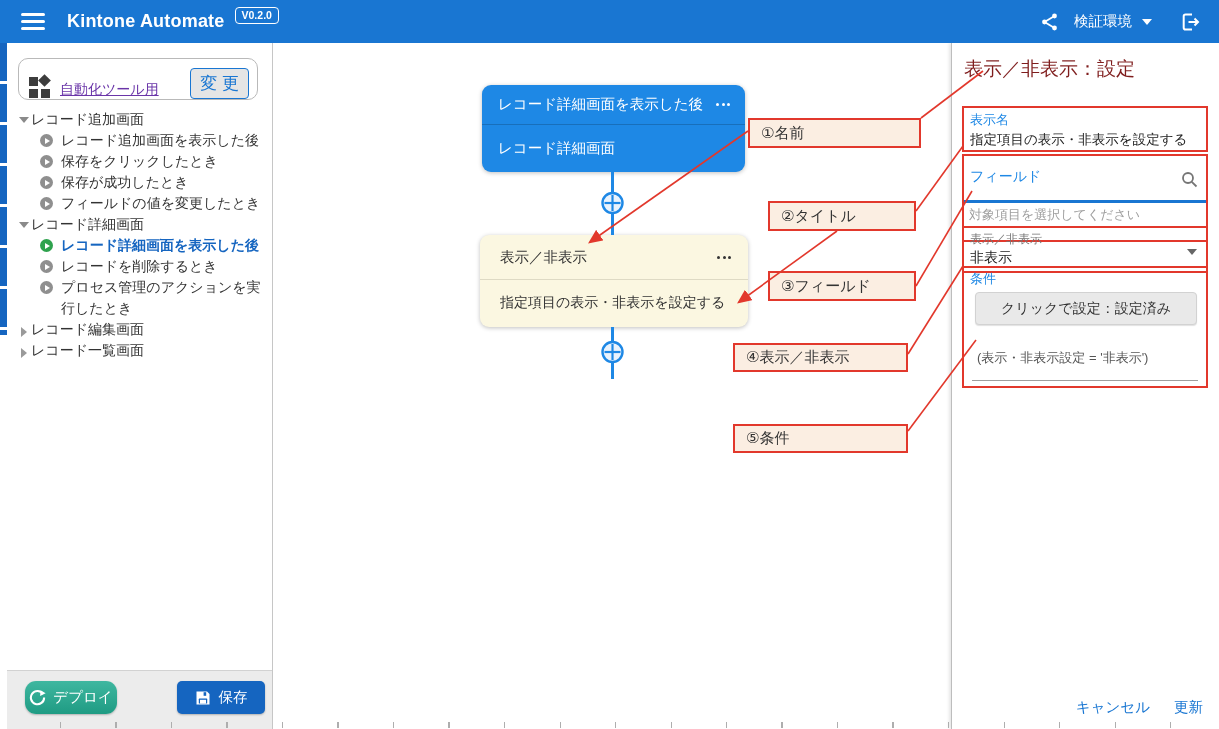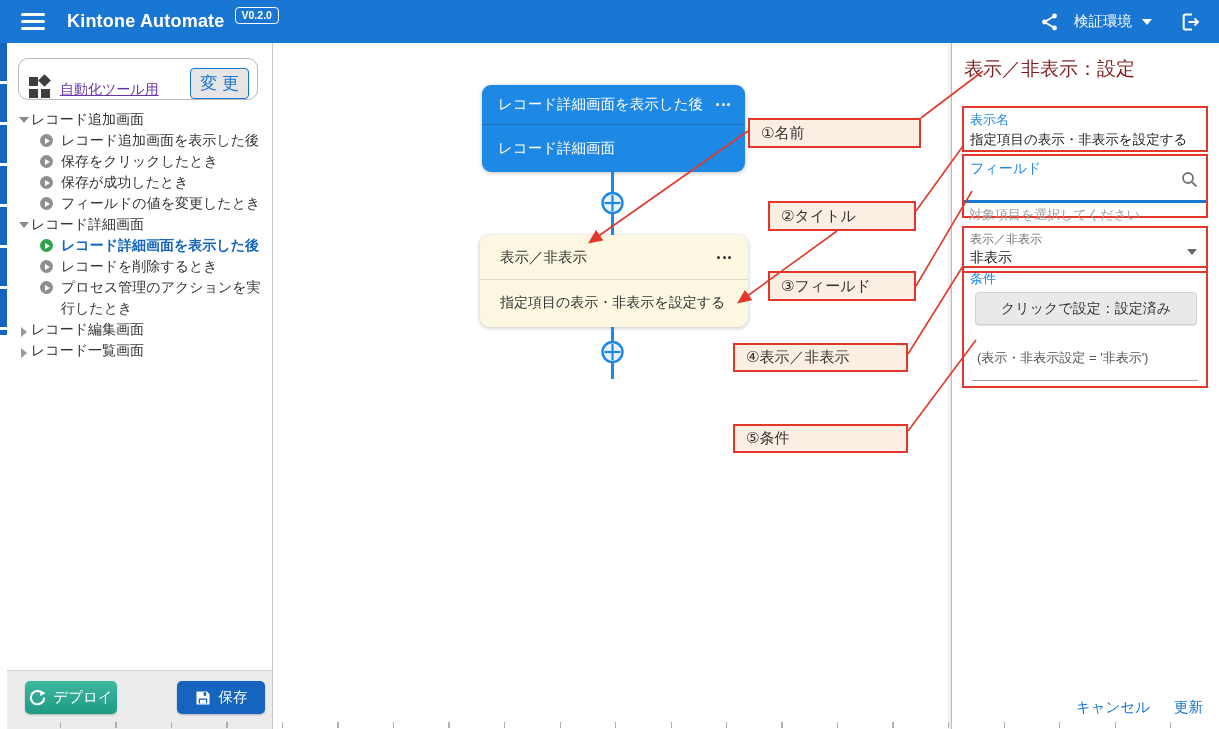--- a/index.html
+++ b/index.html
@@ -45,21 +45,21 @@
   .caret-exp { width:0; height:0; border-left:5px solid transparent; border-right:5px solid transparent; border-top:6px solid #8a8a8a; }
   .caret-col { width:0; height:0; border-top:5px solid transparent; border-bottom:5px solid transparent; border-left:6px solid #9a9a9a; }
   .trow.child { padding-left:33px; }
   .play { flex:0 0 13px; width:13px; height:13px; border-radius:50%; background:#8f8f8f; position:relative; margin-top:4px; margin-right:8px; }
   .play::after { content:""; position:absolute; left:5px; top:3.5px; width:0; height:0;
                  border-top:3px solid transparent; border-bottom:3px solid transparent; border-left:5px solid #fff; }
   .play.green { background:#2EA24E; }
   .trow.sel .tlabel { color:#1565C0; font-weight:bold; }
   .tlabel { max-width:205px; }
   .sb-footer { position:absolute; left:0; bottom:0; width:265px; height:59px; background:#ececec; border-top:1px solid #d2d2d2; }
-  .deploy-btn { position:absolute; left:18px; top:10px; width:92px; height:33px; border:none; border-radius:5px;
+  .deploy-btn { position:absolute; left:18px; top:10px; width:92px; height:33px; border:none; border-radius:11px;
                 background:linear-gradient(180deg,#3fb7a0,#1f9b83); color:#fff; font-size:14.5px;
                 display:flex; align-items:center; justify-content:center; gap:7px; cursor:pointer;
                 box-shadow:0 1px 2px rgba(0,0,0,.25); font-family:inherit; }
   .save-btn { position:absolute; left:170px; top:10px; width:88px; height:33px; border:none; border-radius:5px;
               background:#1565C0; color:#fff; font-size:14.5px; display:flex; align-items:center; justify-content:center;
               gap:8px; cursor:pointer; box-shadow:0 1px 2px rgba(0,0,0,.25); font-family:inherit; }
 
   
   .node { border-radius:9px; z-index:10; box-shadow:0 1px 4px rgba(0,0,0,.25); }
   .node .hd { display:flex; align-items:center; }
@@ -82,21 +82,21 @@
   .ann5 { left:733px; top:424px; width:175px; height:29px; }
 
   
   .panel { left:951px; top:43px; width:268px; height:686px; background:#fff; border-left:1px solid #bdbdbd;
            box-shadow:-2px 0 3px rgba(0,0,0,.10); z-index:5; }
   .panel-title { position:absolute; left:12px; top:13px; font-size:19px; color:#7f1d1d; }
   .fbox { position:absolute; left:10px; width:246px; border:2px solid #E2382C; }
   .fbox1 { top:63px; height:46px; padding:3px 6px; }
   .flabel-blue { font-size:13px; color:#1E88E5; }
   .fvalue { font-size:13.5px; color:#222; margin-top:2px; white-space:nowrap; }
-  .fbox2 { top:111px; height:64px; padding:4px 6px; }
+  .fbox2 { top:111px; height:88px; padding:12px 6px; }
   .fbox2 .flabel-blue { font-size:14px; }
   .mag { position:absolute; right:7px; top:14px; }
   .blue-rule { position:absolute; left:0; right:0; top:44px; height:3px; background:#1976D2; }
   .placeholder { position:absolute; left:5px; top:50px; font-size:13px; color:#9e9e9e; }
   .fbox3 { top:183px; height:47px; padding:3px 6px; }
   .flabel-gray { font-size:12px; color:#757575; }
   .fbox3 .fvalue { font-size:14px; margin-top:1px; }
   .sel-caret { position:absolute; right:9px; top:21px; width:0; height:0;
                border-left:5px solid transparent; border-right:5px solid transparent; border-top:6px solid #666; }
   .gray-rule3 { position:absolute; left:0; right:0; bottom:3px; height:1px; background:#9e9e9e; }

